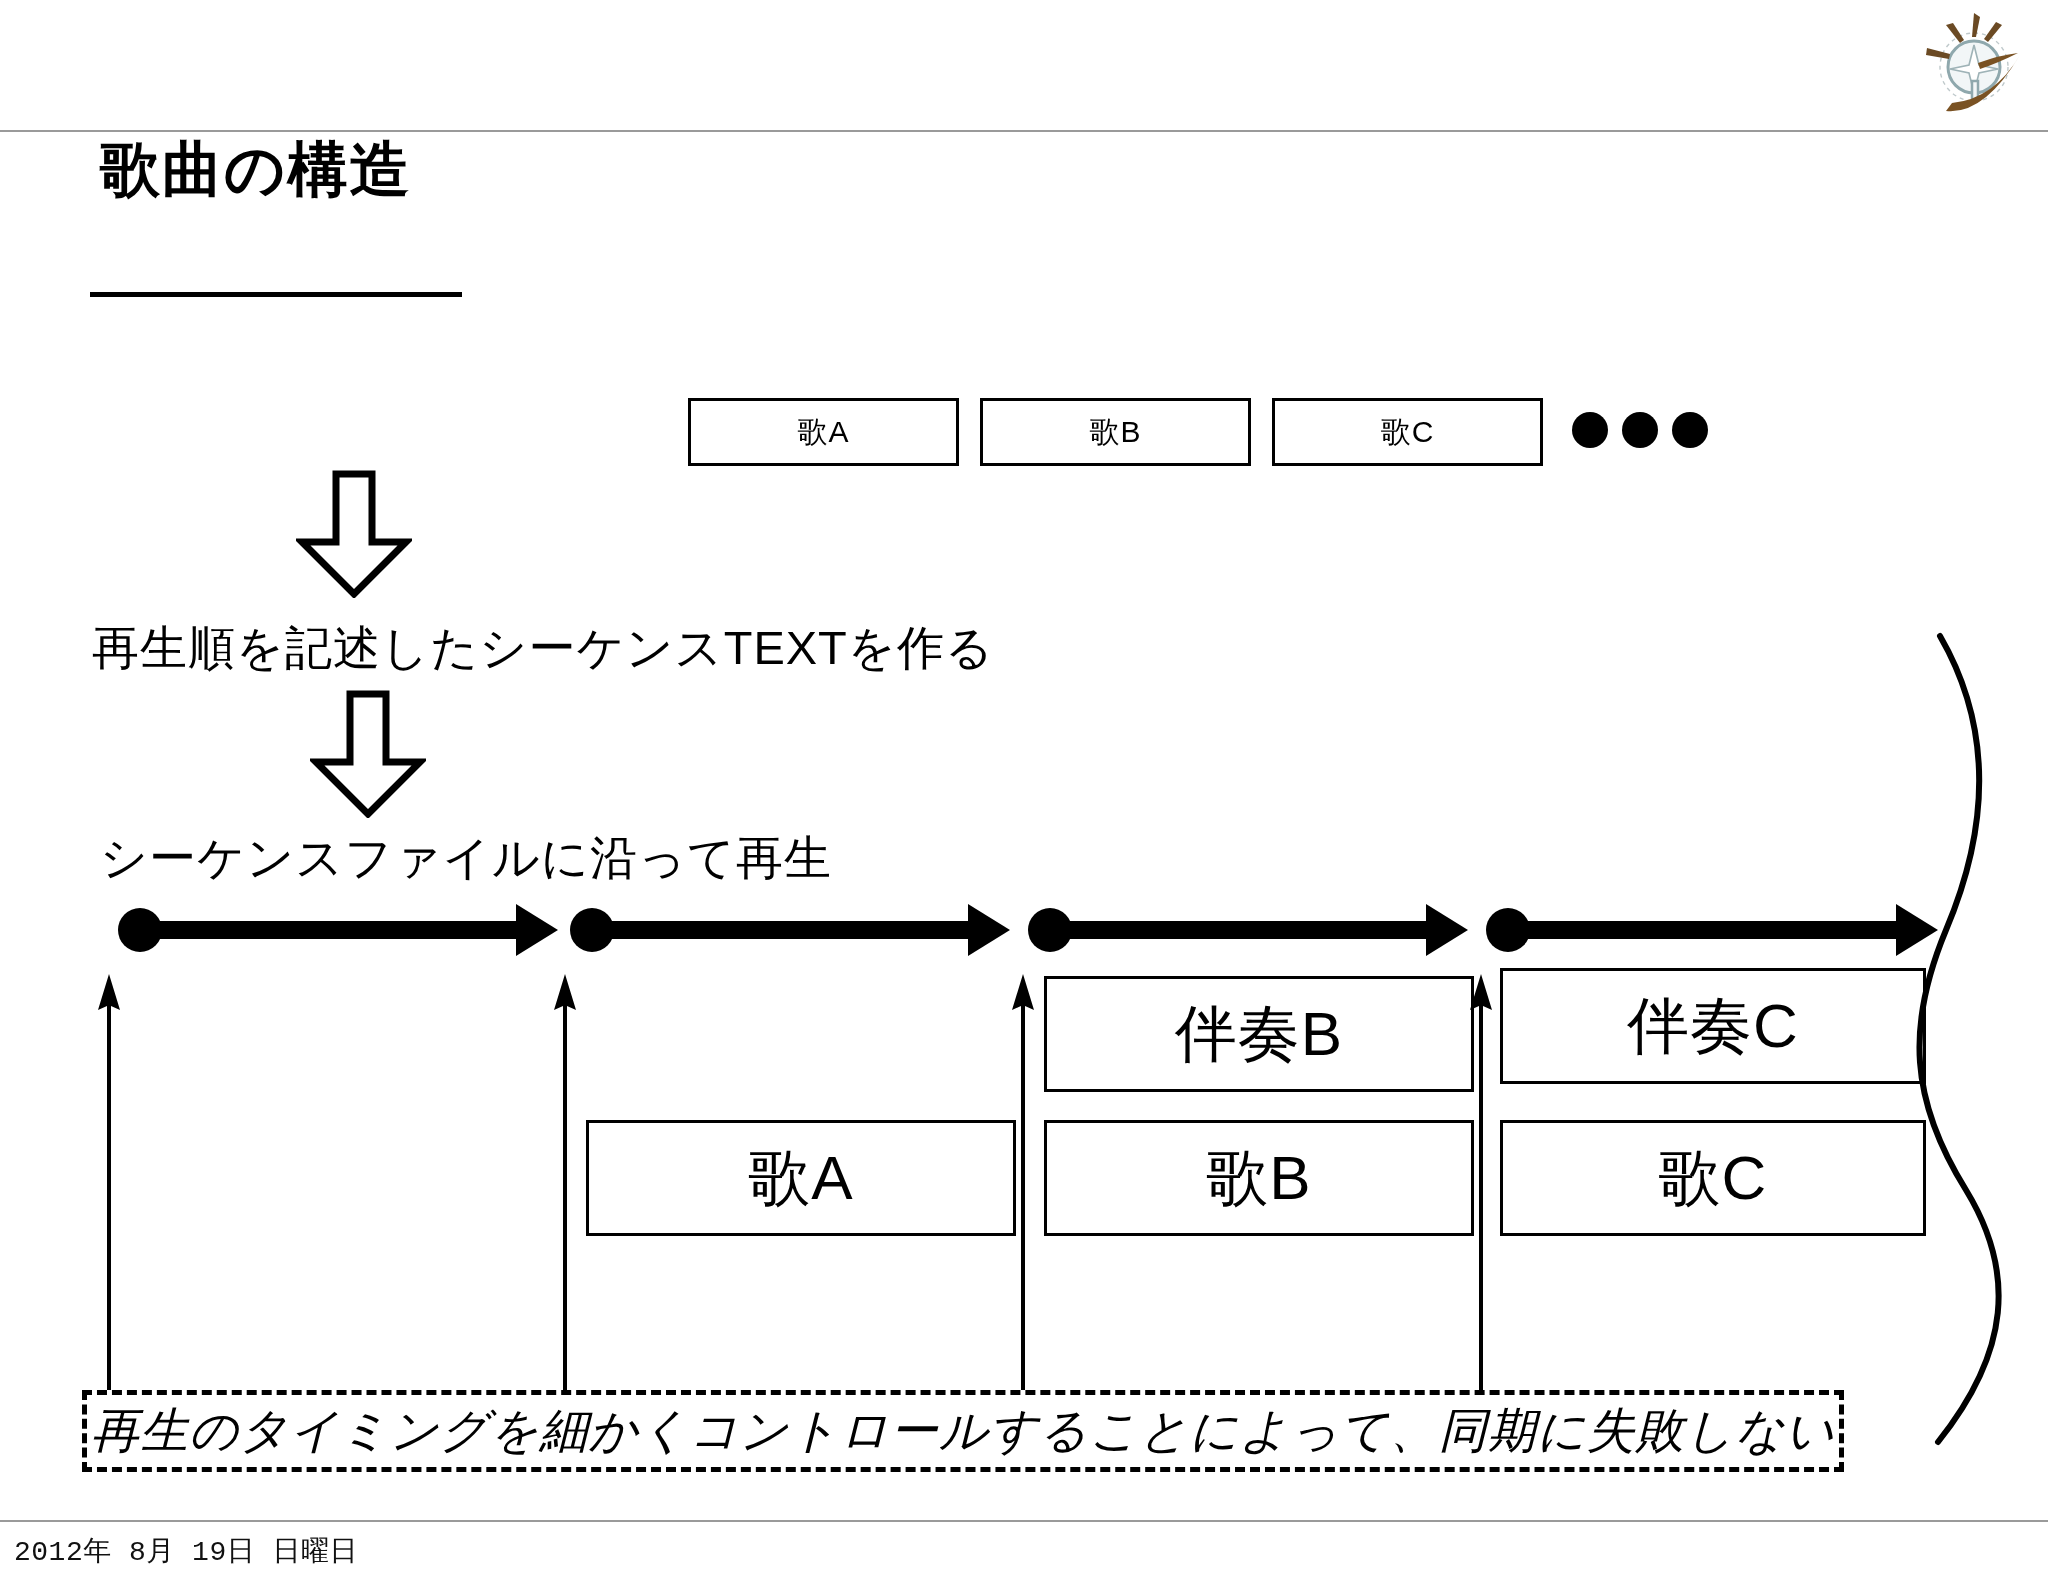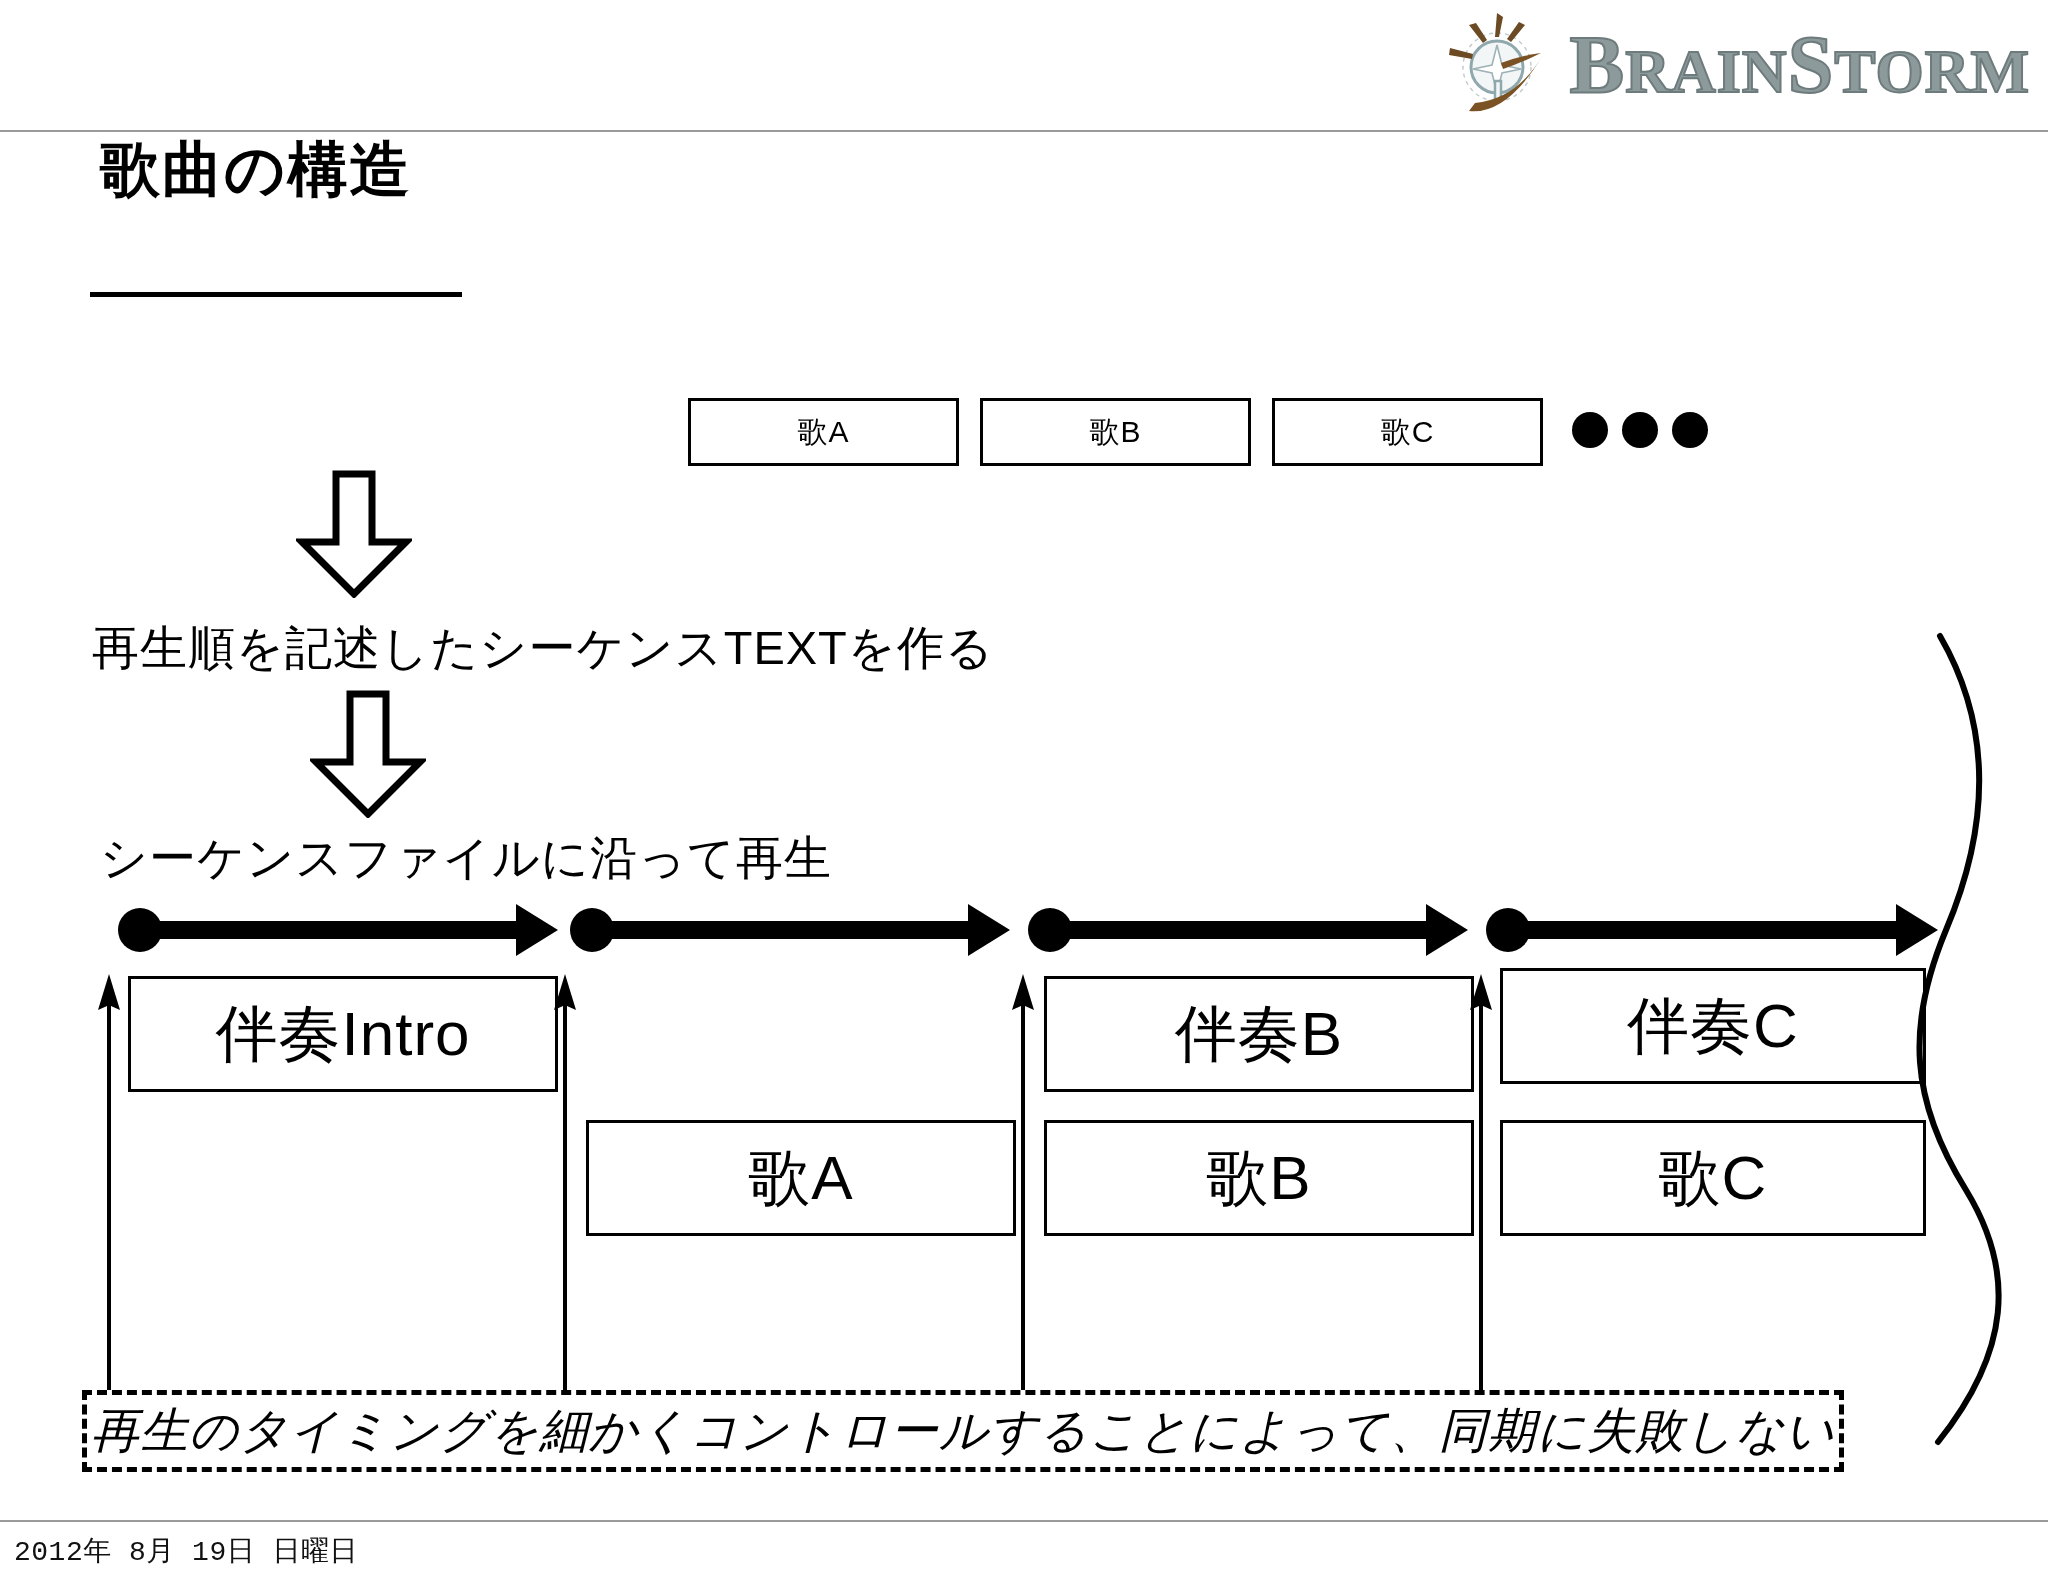--- a/index.html
+++ b/index.html
@@ -223,21 +223,20 @@
         <g fill="#6b4a24">
           <path d="M52 2 L58 6 L54 26 L50 26 Z"></path>
           <path d="M24 14 L31 12 L42 29 L38 32 Z"></path>
           <path d="M80 14 L74 11 L62 28 L66 31 Z"></path>
           <path d="M4 44 L5 37 L28 43 L27 48 Z"></path>
         </g>
         <path d="M24 100 Q62 104 98 44 Q72 88 30 92 Z" fill="#7a5223"></path>
         <path d="M56 52 Q78 44 96 42 Q76 52 58 58 Z" fill="#7a5223"></path>
       </svg>
     </div>
-    <div id="brand-word"><span class="cap">B</span><span class="sm">RAIN</span><span class="cap">S</span><span class="sm">TORM</span></div>
   </div>
 
   <div id="page-title">歌曲の構造</div>
   <div id="title-underline"></div>
 
 
   <div id="wave-box-a" class="wave-box">
     <span>歌A</span>
   </div>
   <div id="wave-box-b" class="wave-box">
@@ -269,23 +268,20 @@
 
   <div id="step3-text" class="step-text">シーケンスファイルに沿って再生</div>
 
   <div id="timeline">
 
     <div class="seg-arrow" style="left:118px; width:440px;">
       <span class="dot"></span>
       <span class="shaft" style="width:376px;"></span>
       <span class="head" style="left:398px;"></span>
     </div>
-    <div class="track-box row-acc" style="left:128px; width:424px;">
-      <span>伴奏Intro</span>
-    </div>
     <div class="up-arrow" style="left:96px; top:92px;">
       <svg width="26" height="420" viewBox="0 0 26 420">
         <path d="M13 2 L24 38 L15 34 L15 418 L11 418 L11 34 L2 38 Z" fill="#000000"></path>
       </svg>
     </div>
 
     <div class="seg-arrow" style="left:570px; width:440px;">
       <span class="dot"></span>
       <span class="shaft" style="width:376px;"></span>
       <span class="head" style="left:398px;"></span>

